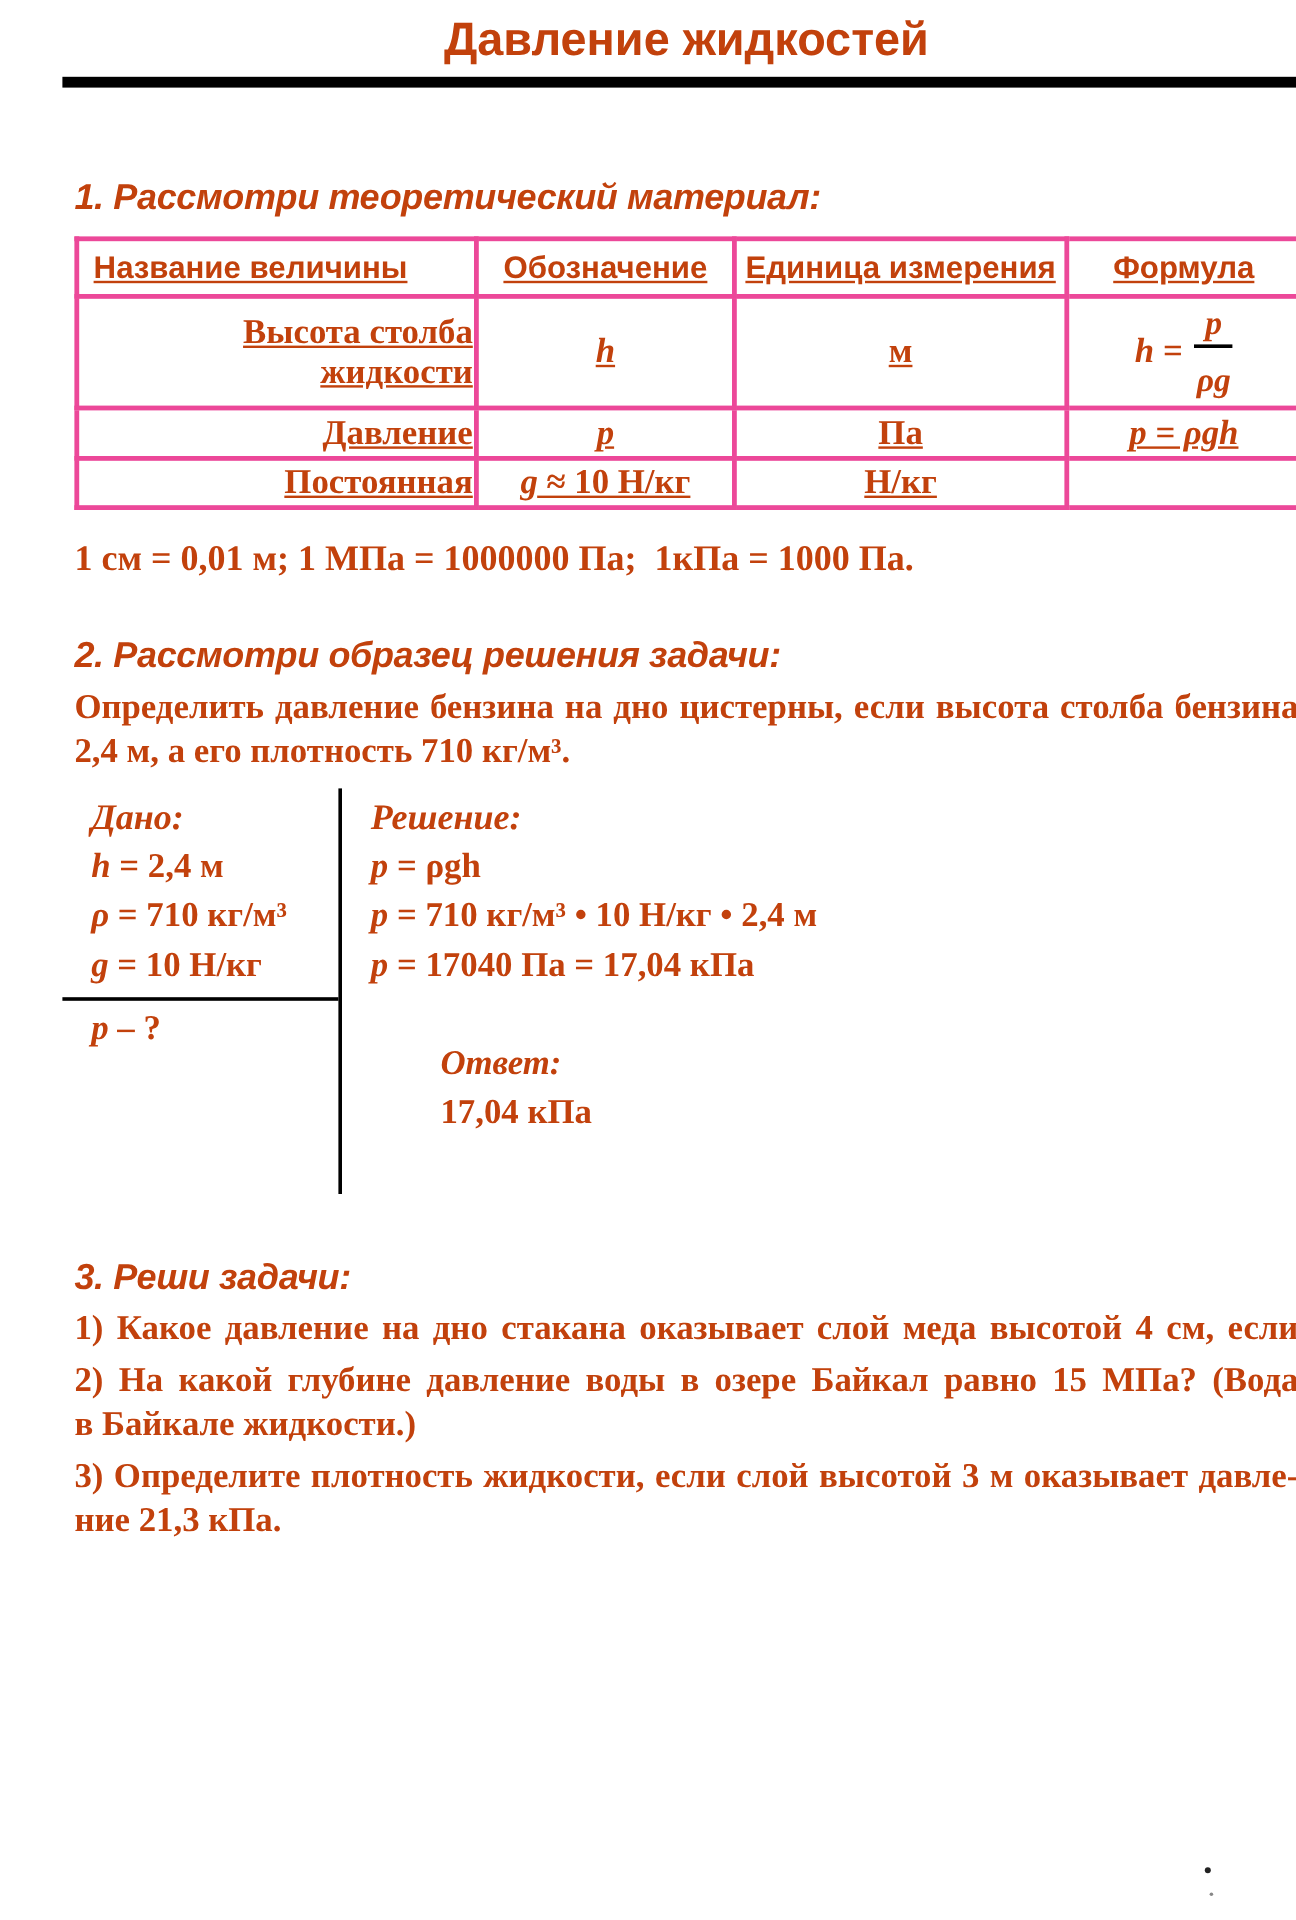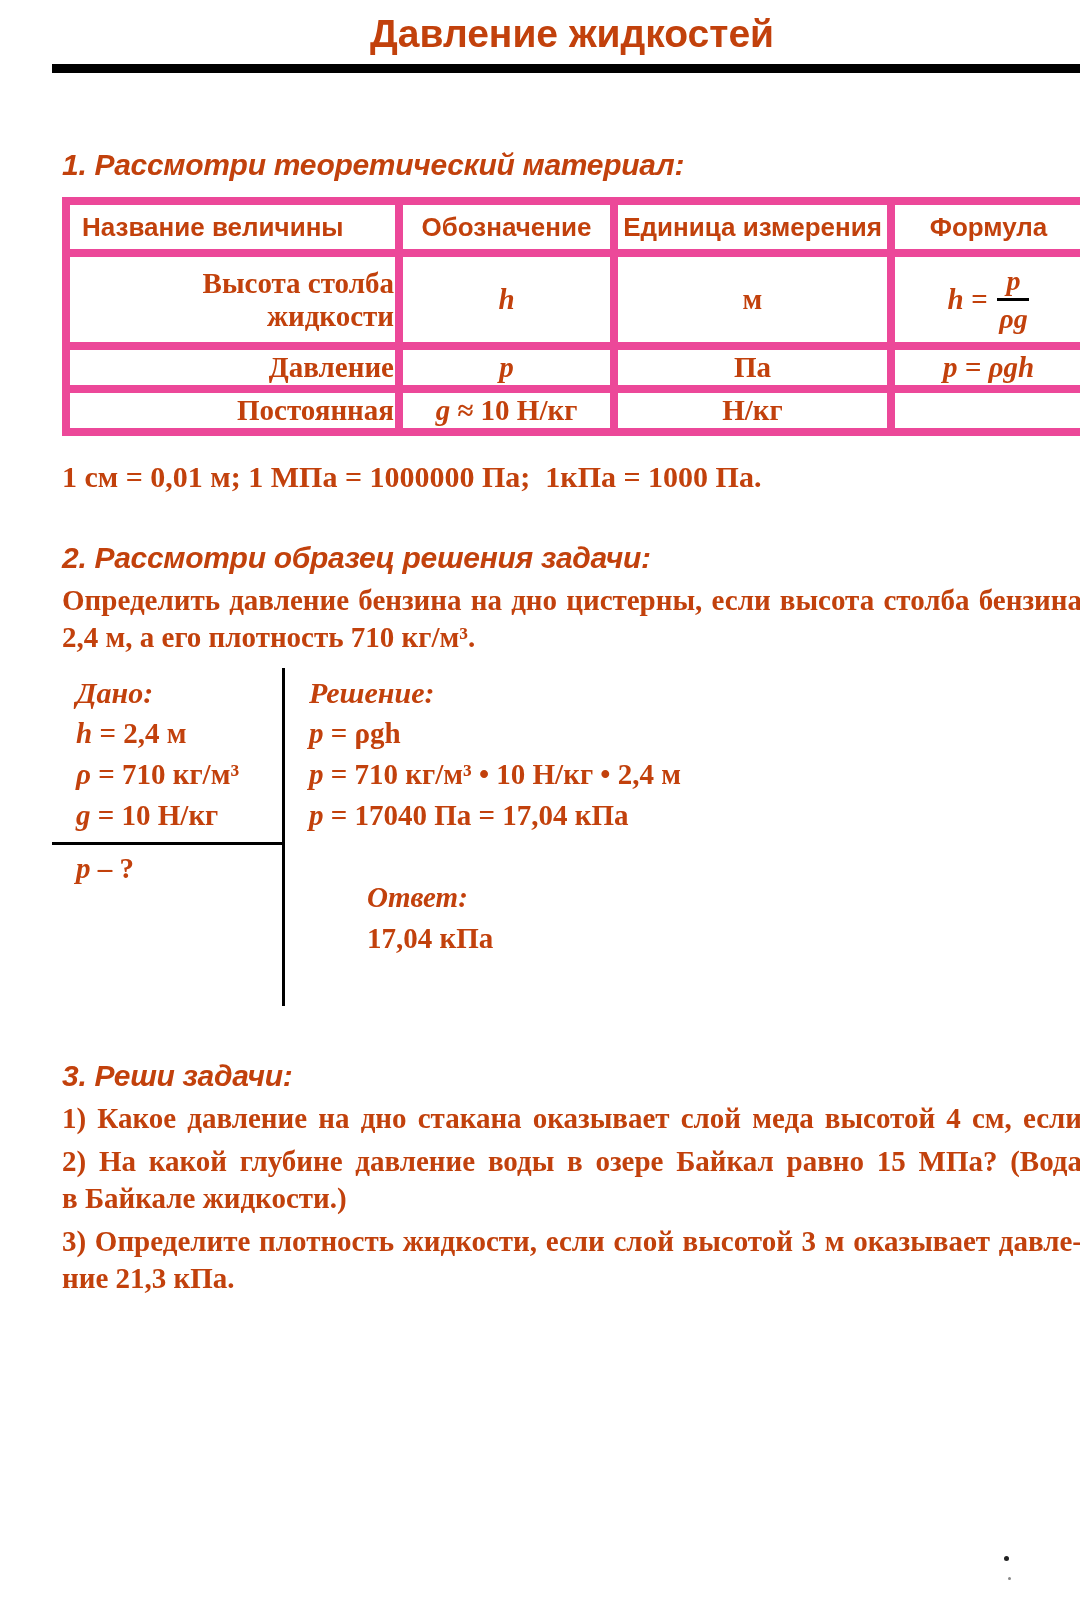--- a/index.html
+++ b/index.html
@@ -32,41 +32,41 @@
   .h1 { margin-top:74px; }
   .h2 { margin-top:46px; }
   .h3 { margin-top:52px; }
 
   table.theory {
     border-collapse:collapse;
     width:1020px;
     margin-top:14px;
     table-layout:fixed;
   }
-  table.theory th, table.theory td { border:8px solid #ec4899; vertical-align:middle; }
+  table.theory th, table.theory td { border:4px solid #ec4899; vertical-align:middle;text-decoration:underline; }
   table.theory th {
     font-family:"Liberation Sans", sans-serif;
     font-size:26px; font-weight:bold;
     height:40px; text-align:center; padding:2px 4px;
   }
   table.theory th.first { text-align:left; padding-left:12px; }
   .r1 { height:93px; } .r2 { height:91px; } .r3 { height:42px; } .r4 { height:41px; }
   .name-cell { text-align:right; padding-left:10px; font-weight:bold; font-size:29px; }
   .name-note { font-size:23px; font-weight:bold; padding-left:16px; margin-top:5px; }
   .sym-cell  { text-align:center; font-weight:bold; font-size:29px; }
   .sym-cell::first-letter { font-style:italic; }
   .unit-cell { text-align:center; font-weight:bold; font-size:29px; }
   .formula-cell { text-align:center; font-weight:bold; font-size:29px; font-style:italic; }
   .flhs { display:inline-block; vertical-align:middle; }
   .frac {
     display:inline-flex; flex-direction:column; align-items:center;
     vertical-align:middle; margin-left:10px; line-height:1.05; font-size:28px;
   }
   .frac .num { border-bottom:3px solid #000; padding:0 9px 3px; }
-  .frac .den { padding-top:3px; }
+  .frac .den { padding-top:13px; }
 
   .conversions {
     margin-top:24px; font-weight:bold; font-size:30px; line-height:34px;
     white-space:pre-wrap;
   }
 
   .para { font-weight:bold; font-size:29px; line-height:37px; }
   .problem { margin-top:6px; }
   .jline { text-align:justify; text-align-last:justify; }
   .nline { white-space:pre-wrap; }

